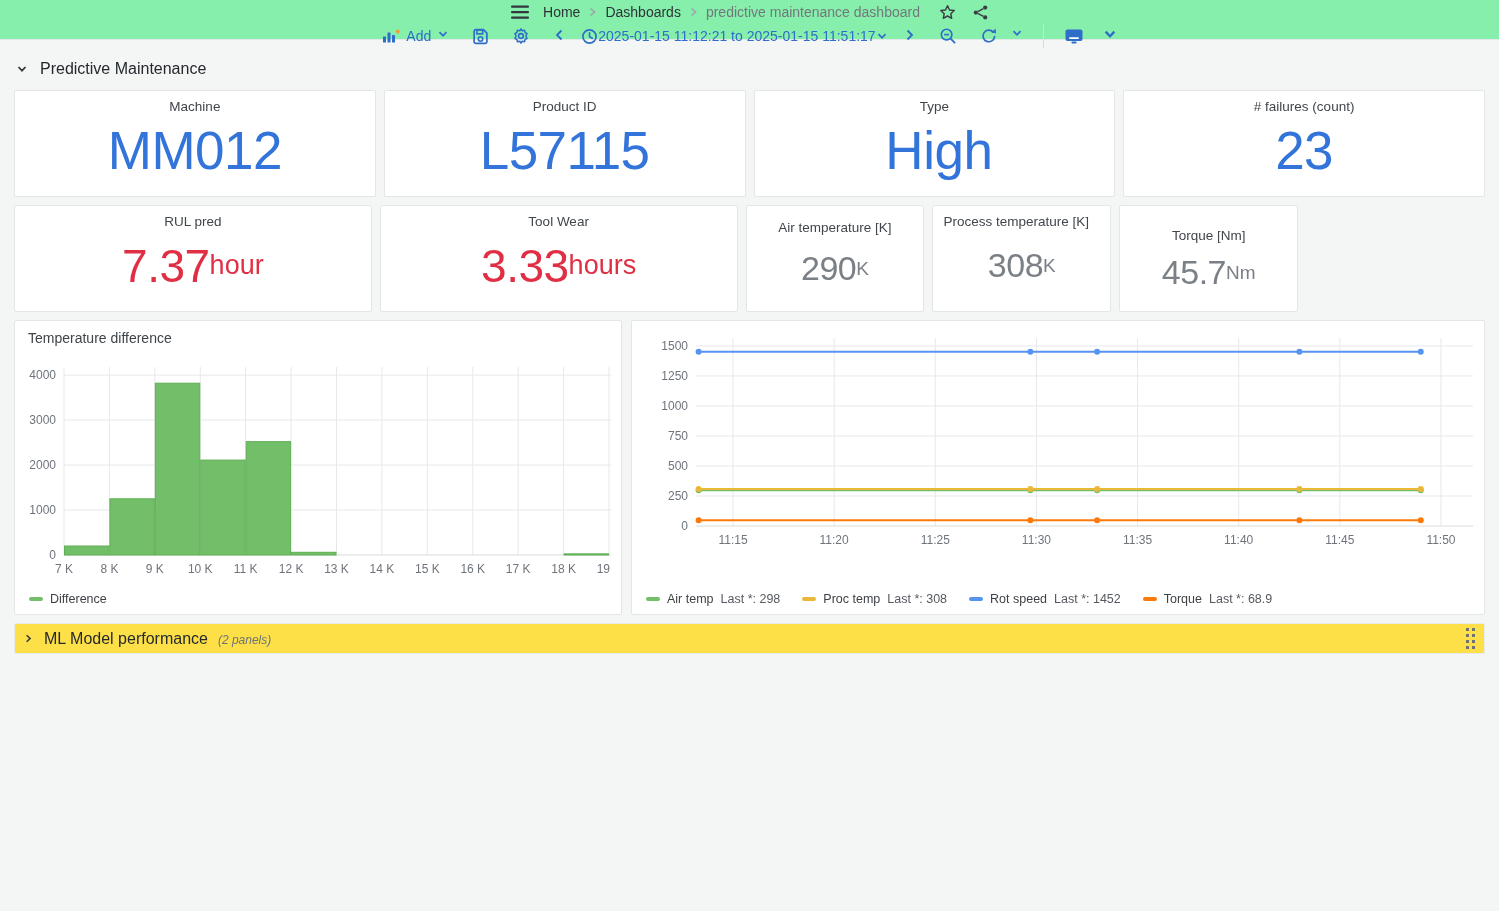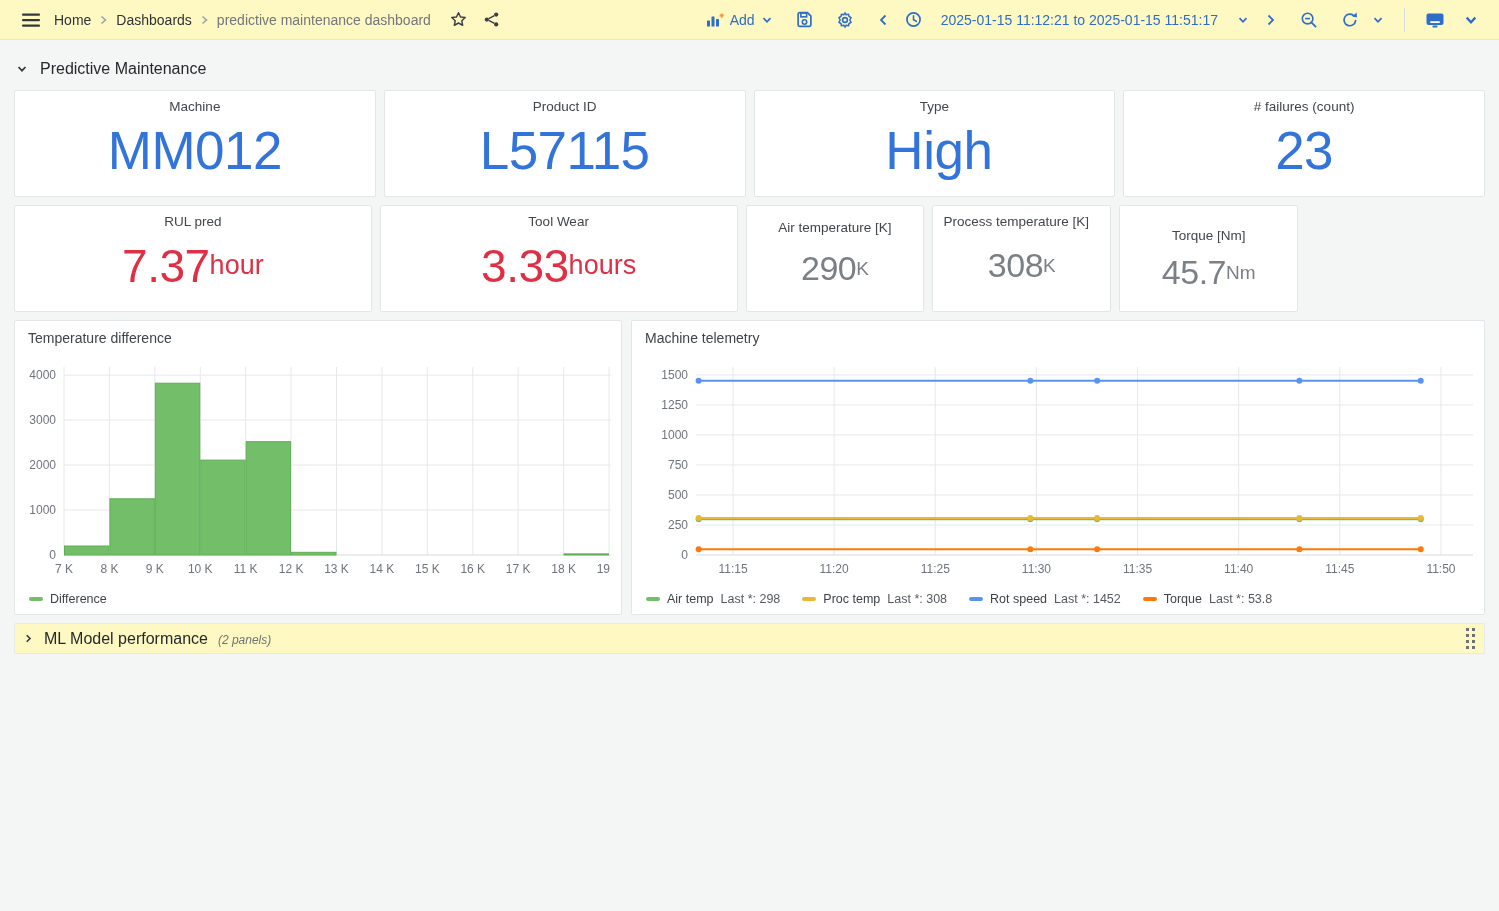--- a/index.html
+++ b/index.html
@@ -1,31 +1,31 @@
 <!DOCTYPE html>
 <html><head>
 <meta charset="utf-8">
 <style>
   * { margin:0; padding:0; box-sizing:border-box; }
   html,body { width:1499px; height:911px; overflow:hidden;
     font-family:"Liberation Sans", sans-serif; background:#F4F5F5; color:#24292E; }
 
   
-  .navbar { height:40px; background:#fef9c3; border-bottom:1px solid #E4E7E7;
-    display:flex; align-items:center; justify-content:space-between; padding:0 18px; }
+  .navbar { height:40px; background:#86efac; border-bottom:1px solid #E4E7E7;
+    display:flex; align-items:center; justify-content:space-between; padding:0 18px;flex-direction:column; }
   .nav-left { display:flex; align-items:center; gap:10px; }
   .icon-btn { background:none; border:none; cursor:pointer; display:flex; align-items:center;
     justify-content:center; padding:3px; }
   .crumbs { display:flex; align-items:center; gap:7px; font-size:14px; }
   .crumb-link { color:#2F3338; text-decoration:none; cursor:pointer; }
   .crumb-current { color:#73777C; }
   .crumb-sep { display:flex; align-items:center; }
   .nav-right { display:flex; align-items:center; gap:17px; }
   .blue-txt { color:#2E6EC8; font-size:14px; font-weight:500; }
-  .add-group, .time-group, .refresh-group, .tv-group { display:flex; align-items:center; }
+  .add-group, .time-group, .refresh-group, .tv-group { display:flex; align-items:flex-start; }
   .add-group { gap:6px; }
   .time-group { gap:9px; }
   .refresh-group { gap:7px; }
   .tv-group { gap:13px; }
   .v-div { width:1px; height:24px; background:#D9DCDF; }
 
   
   .content { padding:10px 14px 0 14px; }
   .row-header { display:flex; align-items:center; gap:12px; height:30px; margin:4px 0 6px 2px; cursor:pointer; }
   .row-title { font-size:16px; font-weight:500; color:#24292E; }
@@ -47,21 +47,21 @@
   .stat-sm .num { font-size:34px; } .stat-sm .unit { font-size:19px; }
 
   .chart-panel { display:flex; flex-direction:column; }
   .chart-title { font-size:14px; font-weight:500; color:#3F4449; padding:9px 13px 4px; }
   .chart-body { flex:1; position:relative; }
   .legend { display:flex; align-items:center; gap:22px; padding:2px 14px 8px; }
   .legend-item { display:flex; align-items:center; gap:7px; font-size:12.5px; color:#3E4247; cursor:pointer; }
   .legend-swatch { width:14px; height:4px; border-radius:2px; display:inline-block; }
   .legend-val { color:#55595F; }
 
-  .collapsed-row { background:#fef9c3; border:1px solid #E7EAEC; border-radius:2px; height:31px;
+  .collapsed-row { background:#fde047; border:1px solid #E7EAEC; border-radius:2px; height:31px;
     display:flex; align-items:center; justify-content:space-between; padding:0 6px 0 8px; }
   .collapsed-left { display:flex; align-items:baseline; gap:10px; cursor:pointer; }
   .collapsed-meta { font-size:12px; font-style:italic; color:#6E7378; }
   .drag-handle { display:grid; grid-template-columns:repeat(2,4px); grid-auto-rows:4px; gap:2px; cursor:grab; padding:2px; }
   .drag-handle span { background:#6E7276; width:3px; height:3px; }
 
   svg text { font-family:"Liberation Sans", sans-serif; }
 </style>
 </head>
 <body>
@@ -133,21 +133,21 @@
         <path d="M9 1.8 l1.2 2 2.3-.6 .6 2.3 2 1.2 -1.3 2.3 1.3 2.3 -2 1.2 -.6 2.3 -2.3-.6 -1.2 2 -1.2-2 -2.3 .6 -.6-2.3 -2-1.2 1.3-2.3 -1.3-2.3 2-1.2 .6-2.3 2.3 .6 Z" fill="none" stroke="#2E6EC8" stroke-width="1.5" stroke-linejoin="round"></path>
       </svg>
     </button>
 
     <div class="time-group">
       <button class="icon-btn">
         <svg width="13" height="14" viewBox="0 0 13 14">
           <polyline points="8.5,2.5 4,7 8.5,11.5" fill="none" stroke="#2E6EC8" stroke-width="1.8"></polyline>
         </svg>
       </button>
-      <button class="icon-btn" style="gap:19px;">
+      <button class="icon-btn" style="gap:0;">
         <svg width="17" height="17" viewBox="0 0 16 16">
           <circle cx="8" cy="8" r="6.2" fill="none" stroke="#2E6EC8" stroke-width="1.6"></circle>
           <path d="M8 4.6 V8.2 L10.6 9.7" fill="none" stroke="#2E6EC8" stroke-width="1.5" stroke-linecap="round"></path>
         </svg>
         <span class="blue-txt">2025-01-15 11:12:21 to 2025-01-15 11:51:17</span>
         <svg width="12" height="12" viewBox="0 0 12 12">
           <polyline points="2.5,4.2 6,7.8 9.5,4.2" fill="none" stroke="#2E6EC8" stroke-width="1.7"></polyline>
         </svg>
       </button>
       <button class="icon-btn">
@@ -324,21 +324,20 @@
       </div>
       <div class="legend">
           <span class="legend-item">
             <span class="legend-swatch" style="background:#73BF69"></span>
             <span>Difference</span>
           </span>
         </div>
     </div>
 
     <div class="panel chart-panel">
-      <div class="chart-title">Machine telemetry</div>
       <div class="chart-body">
         <svg id="tele-svg" width="841" height="230">
             <line x1="101.01568415359654" y1="17" x2="101.01568415359654" y2="205" stroke="#E7E8EB"></line>
             <text x="101.01568415359654" y="223" text-anchor="middle" font-size="12" fill="#6F747C">11:15</text>
             <line x1="202.151433207139" y1="17" x2="202.151433207139" y2="205" stroke="#E7E8EB"></line>
             <text x="202.151433207139" y="223" text-anchor="middle" font-size="12" fill="#6F747C">11:20</text>
             <line x1="303.28718226068145" y1="17" x2="303.28718226068145" y2="205" stroke="#E7E8EB"></line>
             <text x="303.28718226068145" y="223" text-anchor="middle" font-size="12" fill="#6F747C">11:25</text>
             <line x1="404.4229313142239" y1="17" x2="404.4229313142239" y2="205" stroke="#E7E8EB"></line>
             <text x="404.4229313142239" y="223" text-anchor="middle" font-size="12" fill="#6F747C">11:30</text>
@@ -402,21 +401,21 @@
             <span class="legend-val">Last *: 308</span>
           </span>
           <span class="legend-item">
             <span class="legend-swatch" style="background:#5794F2"></span>
             <span>Rot speed</span>
             <span class="legend-val">Last *: 1452</span>
           </span>
           <span class="legend-item">
             <span class="legend-swatch" style="background:#FF780A"></span>
             <span>Torque</span>
-            <span class="legend-val">Last *: 53.8</span>
+            <span class="legend-val">Last *: 68.9</span>
           </span>
         </div>
     </div>
   </div>
 
   <div class="collapsed-row">
     <div class="collapsed-left">
       <svg width="11" height="11" viewBox="0 0 12 12" style="align-self:center;">
         <polyline points="4,2.5 7.7,6 4,9.5" fill="none" stroke="#33383D" stroke-width="1.7"></polyline>
       </svg>

